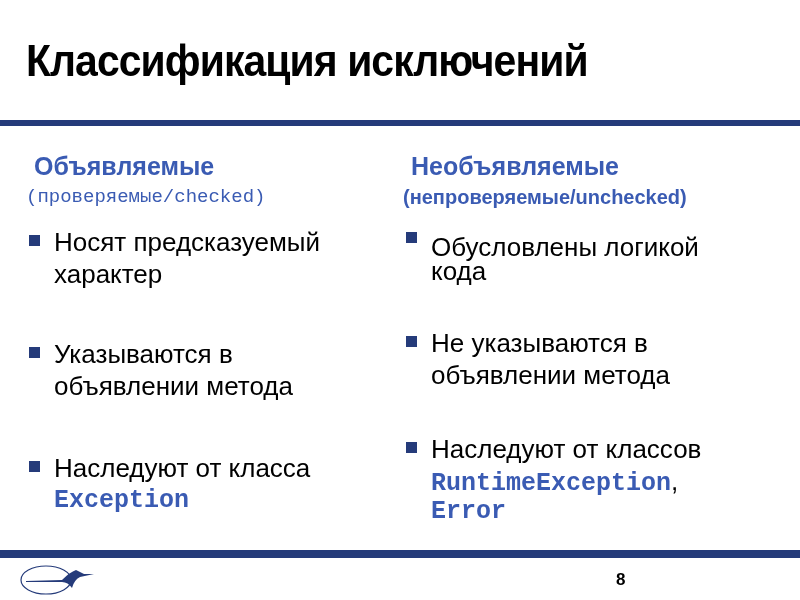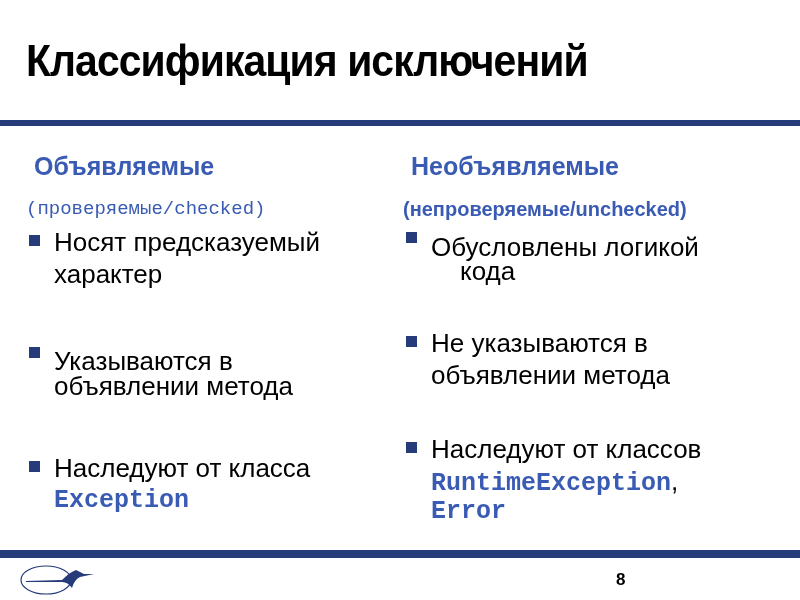--- a/index.html
+++ b/index.html
@@ -6,21 +6,21 @@
   body { width:800px; height:600px; background:#ffffff; position:relative; overflow:hidden;
          font-family:"Liberation Sans", sans-serif; }
   .title { position:absolute; left:26px; top:36px; font-size:44px; font-weight:bold; color:#000;
            letter-spacing:-1px; transform:scaleX(0.93); transform-origin:left center; white-space:nowrap; }
   .top-bar { position:absolute; left:0; top:120px; width:800px; height:6px; background:#253b7a; }
   .col { position:absolute; top:150px; }
   .col.left { left:26px; width:370px; }
   .col.right { left:403px; width:397px; }
   .col-heading { font-size:25px; font-weight:bold; color:#3a5bb3; line-height:32px; white-space:nowrap;margin-left:8px; }
   .col-sub { font-family:"Liberation Mono", monospace; font-size:19px; font-weight:bold; color:#3a5bb3;
-             line-height:26px; margin-top:14px; white-space:nowrap; }
+             line-height:26px; margin-top:2px; white-space:nowrap; }
   .right .col-sub { font-family:Liberation Sans, sans-serif; font-size:20px; }
   .left .col-sub { font-weight:normal; }
   .bullet { position:absolute; left:0; }
   .bullet-mark { position:absolute; left:3px; top:9px; width:11px; height:11px; background:#253b7a; }
   .bullet-text { position:absolute; left:28px; font-size:26px; color:#000; line-height:32px; white-space:nowrap; }
   .code { font-family:"Liberation Mono", monospace; font-weight:bold; color:#3a5bb3; font-size:25px; }
   .footer-bar { position:absolute; left:0; top:550px; width:800px; height:8px; background:#253b7a; }
   .logo { position:absolute; left:18px; top:562px; width:80px; height:34px; }
   .footer-text { position:absolute; left:104px; top:565px; font-size:10.5px; font-weight:bold; color:#000;
                  line-height:14px; white-space:nowrap; letter-spacing:-0.2px; }
@@ -36,37 +36,37 @@
   <div class="col left">
     <div class="col-heading">Объявляемые</div>
     <div class="col-sub">(проверяемые/checked)</div>
     <div class="bullet" style="top:76px;">
       <span class="bullet-mark"></span>
       <span class="bullet-text" style="top:0;">Носят предсказуемый</span>
       <span class="bullet-text" style="top:32px;">характер</span>
     </div>
     <div class="bullet" style="top:188px;">
       <span class="bullet-mark"></span>
-      <span class="bullet-text" style="top:7px;">Указываются в</span>
+      <span class="bullet-text" style="top:0;">Указываются в</span>
       <span class="bullet-text" style="top:32px;">объявлении метода</span>
     </div>
     <div class="bullet" style="top:302px;">
       <span class="bullet-mark"></span>
       <span class="bullet-text" style="top:0;">Наследуют от класса</span>
       <span class="bullet-text code" style="top:33px;">Exception</span>
     </div>
   </div>
 
   <div class="col right">
     <div class="col-heading">Необъявляемые</div>
     <div class="col-sub">(непроверяемые/unchecked)</div>
     <div class="bullet" style="top:73px;">
       <span class="bullet-mark"></span>
       <span class="bullet-text" style="top:8px;">Обусловлены логикой</span>
-      <span class="bullet-text" style="top:32px;margin-left:29px;">кода</span>
+      <span class="bullet-text" style="top:32px;">кода</span>
     </div>
     <div class="bullet" style="top:177px;">
       <span class="bullet-mark"></span>
       <span class="bullet-text" style="top:0;">Не указываются в</span>
       <span class="bullet-text" style="top:32px;">объявлении метода</span>
     </div>
     <div class="bullet" style="top:283px;">
       <span class="bullet-mark"></span>
       <span class="bullet-text" style="top:0;">Наследуют от классов</span>
       <span class="bullet-text" style="top:32px;"><span class="code">RuntimeException</span><span>,</span></span>

